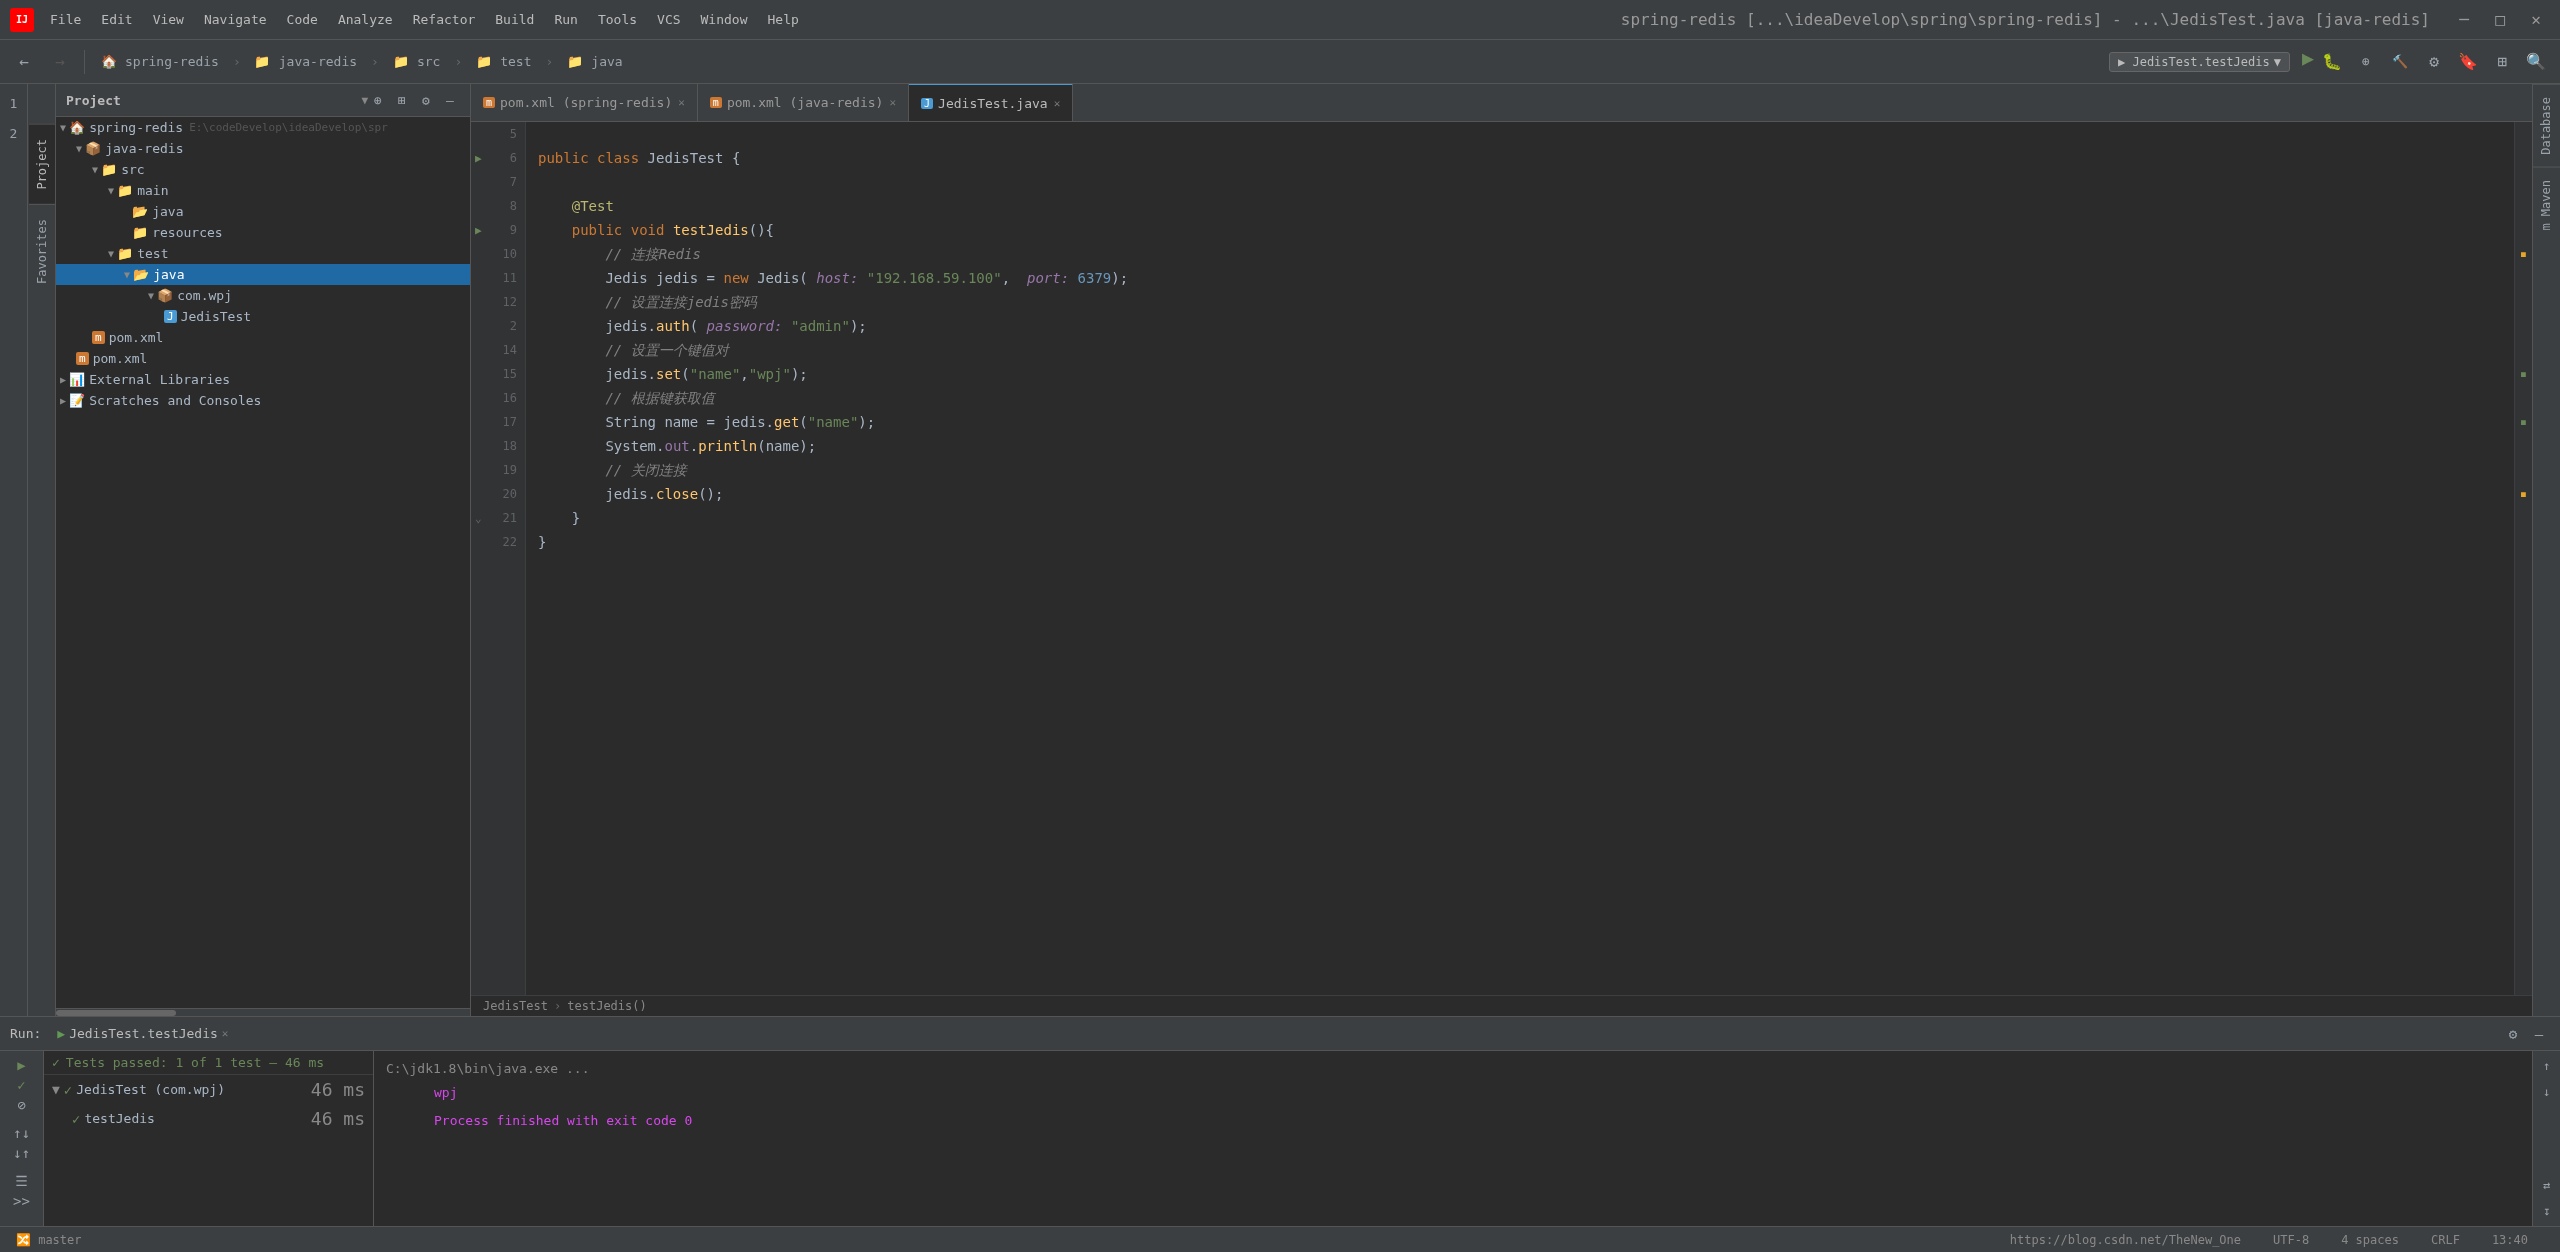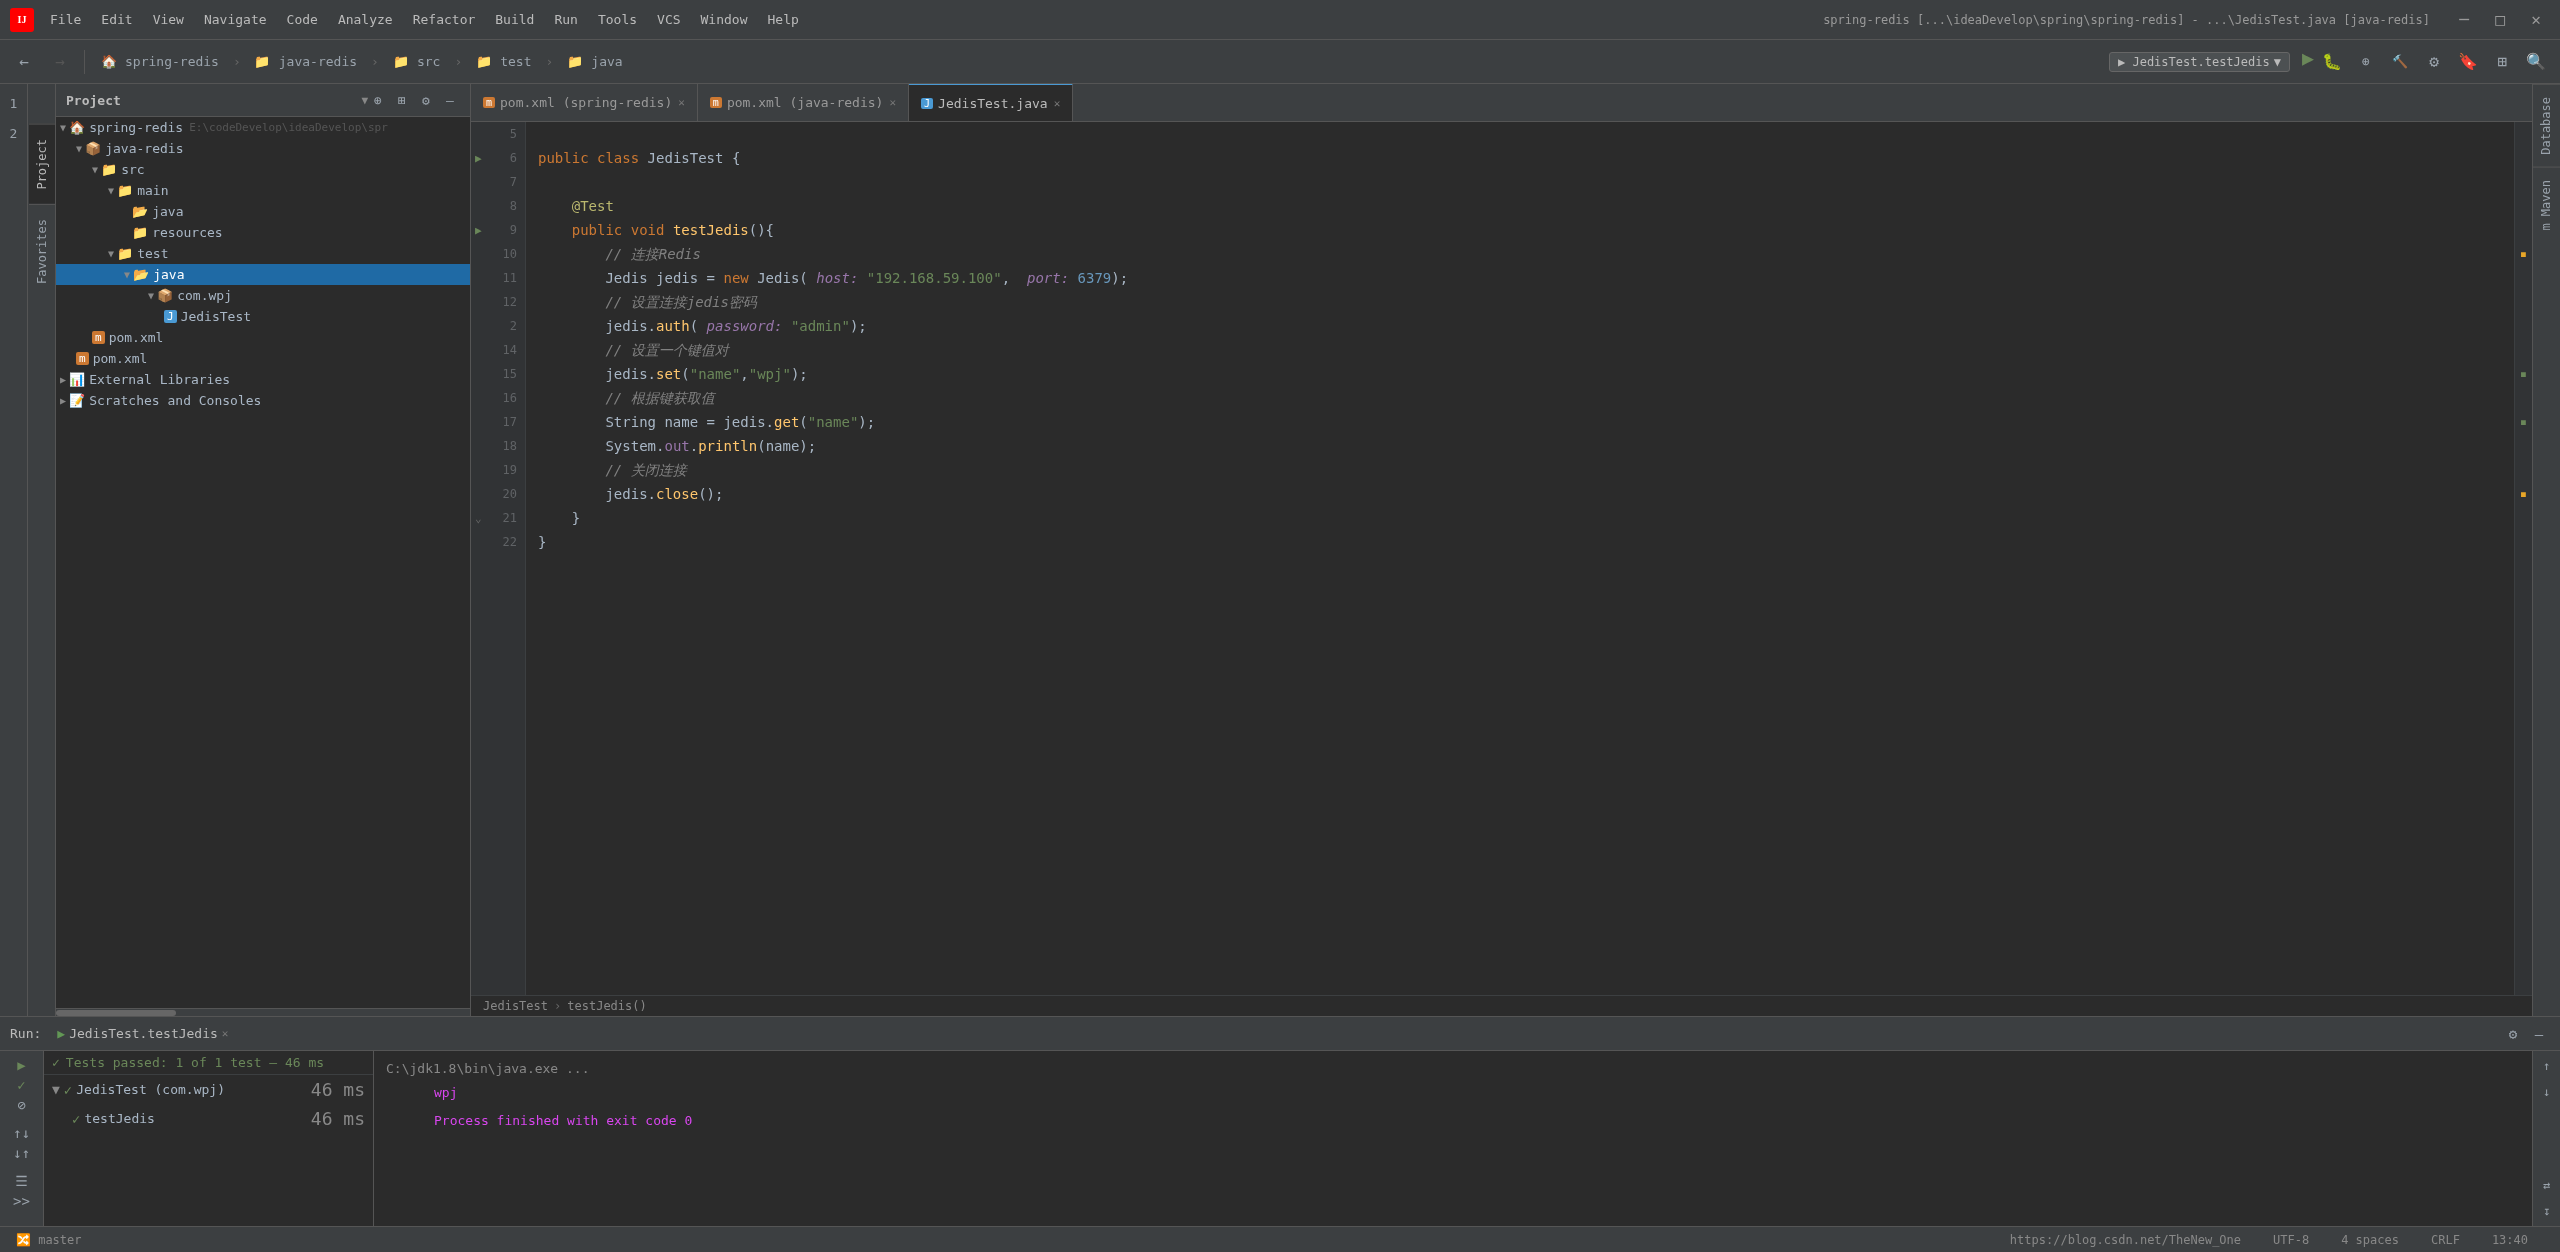--- a/index.html
+++ b/index.html
@@ -24,37 +24,37 @@
       padding: 0 10px;
       border-bottom: 1px solid #555;
       flex-shrink: 0;
     }
     #title-bar .app-icon {
       width: 24px; height: 24px;
       background: #ff0000;
       border-radius: 3px;
       margin-right: 8px;
       display: flex; align-items: center; justify-content: center;
-      color: white; font-size: 10px; font-weight: bold; font-family: Liberation Serif, serif;
+      color: white; font-size: 10px; font-weight: bold;
     }
     #menu-bar {
       display: flex;
       gap: 4px;
       flex: 1;
     }
     #menu-bar span {
       padding: 2px 8px;
       color: #bbb;
       cursor: pointer;
       border-radius: 3px;
       font-size: 13px;
     }
     #title-text {
       color: #999;
-      font-size: 12px;
+      font-size: 16px;
       margin: 0 20px;
     }
     .window-controls {
       display: flex; gap: 8px; margin-left: auto;
     }
     .window-controls span {
       width: 28px; height: 28px;
       display: flex; align-items: center; justify-content: center;
       color: #999; cursor: pointer; font-size: 16px;
     }

